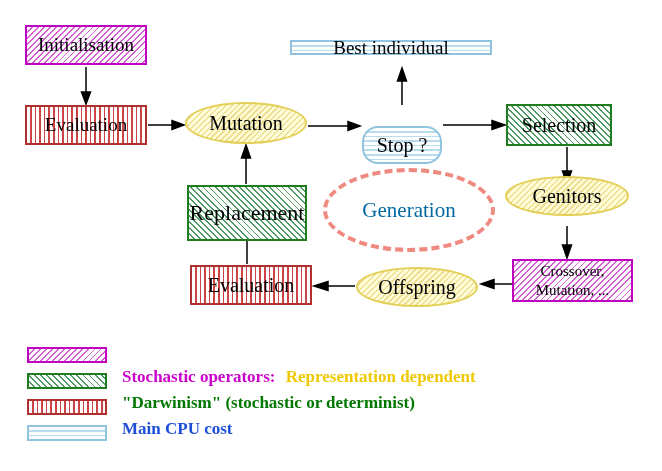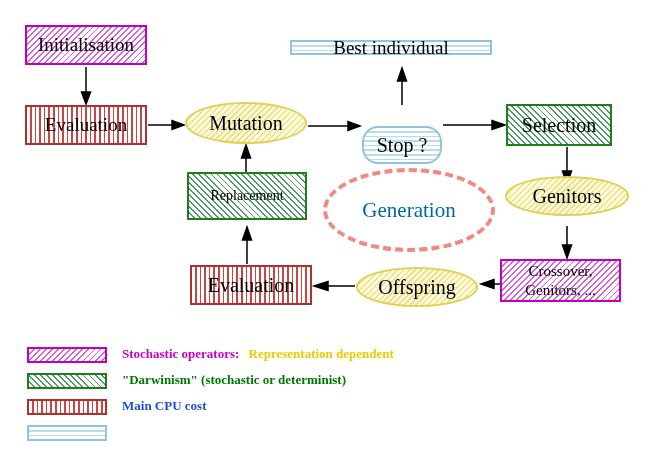--- a/index.html
+++ b/index.html
@@ -25,37 +25,37 @@
   .stripe-red    { background: repeating-linear-gradient(90deg,  #ffffff 0 3px, #cc4444 3px 4.6px); border:2px solid #b03030; }
   .stripe-cyan   { background: repeating-linear-gradient(180deg, #ffffff 0 3px, #b9dcee 3px 4.6px); border:2px solid #8fc3df; }
   .hatch-yellow  { background: repeating-linear-gradient(135deg, #fffdda 0 2.5px, #efe096 2.5px 4.2px); border:2px solid #e3cf55; }
 
   #node-initialisation { left:25px; top:25px;  width:122px; height:40px; }
   #node-evaluation-top { left:25px; top:105px; width:122px; height:40px; }
   #node-parents        { left:185px; top:102px; width:122px; height:42px; font-size:20px; }
   #node-best-individual{ left:290px; top:40px; width:202px; height:15px; font-size:19px; }
   #node-stop           { left:362px; top:106px; width:80px; height:38px; border-radius:16px; font-size:20px;margin-top:20px; }
   #node-selection      { left:506px; top:104px; width:106px; height:42px; font-size:20px;text-align:right; }
-  #node-replacement    { left:187px; top:172px; width:120px; height:48px; font-size:14px; }
+  #node-replacement    { left:187px; top:185px; width:120px; height:56px; font-size:22px; }
   #node-genitors       { left:505px; top:176px; width:124px; height:40px; font-size:20px; }
   #node-evaluation-bottom { left:190px; top:265px; width:122px; height:40px; font-size:20px; }
   #node-offspring      { left:356px; top:267px; width:122px; height:40px; font-size:20px; }
-  #node-crossover      { left:500px; top:259px; width:121px; height:43px; font-size:15px; line-height:1.25; flex-direction:column; }
+  #node-crossover      { left:512px; top:259px; width:121px; height:43px; font-size:15px; line-height:1.25; flex-direction:column; }
   #node-generation     {
     left:323px; top:168px; width:172px; height:84px;
     border:4px dashed #ef8a80; border-radius:50%;
     color:#0369a1; font-size:21px; background:transparent;
   }
 
   .legend-swatch { position:absolute; left:27px; width:80px; height:16px; box-sizing:border-box; }
   .legend-swatch.hatch-magenta, .legend-swatch.hatch-green,
   .legend-swatch.stripe-red, .legend-swatch.stripe-cyan { border-width:2px; }
   .legend-label {
     position:absolute; left:122px; white-space:nowrap;
-    font-weight:bold; font-size:13px;
+    font-weight:bold; font-size:17px;margin-top:21px;
   }
   .lg-magenta { color:#cc00cc; }
   .lg-gold    { color:#eec900; }
   .lg-green   { color:#007700; }
   .lg-red     { color:#1d4ed8;text-align:right; }
   .lg-blue    { color:#95cbe8; }
 </style>
 </head>
 <body>
 
@@ -127,21 +127,21 @@
   <div class="node" id="node-generation">Generation</div>
 
   <div class="node ellipse hatch-yellow" id="node-genitors">Genitors</div>
 
   <div class="node stripe-red" id="node-evaluation-bottom">Evaluation</div>
 
   <div class="node ellipse hatch-yellow" id="node-offspring">Offspring</div>
 
   <div class="node hatch-magenta" id="node-crossover">
     <span>Crossover,</span>
-    <span>Genitors, ...</span>
+    <span>Mutation, ...</span>
   </div>
 
   <div class="legend-swatch hatch-magenta" style="top:347px;"></div>
   <div class="legend-label" style="top:346px;">
     <span class="lg-magenta">Stochastic operators:</span>
     <span class="lg-gold" style="margin-left:6px;">Representation dependent</span>
   </div>
 
   <div class="legend-swatch hatch-green" style="top:373px;"></div>
   <div class="legend-label lg-green" style="top:372px;">"Darwinism" (stochastic or determinist)</div>

